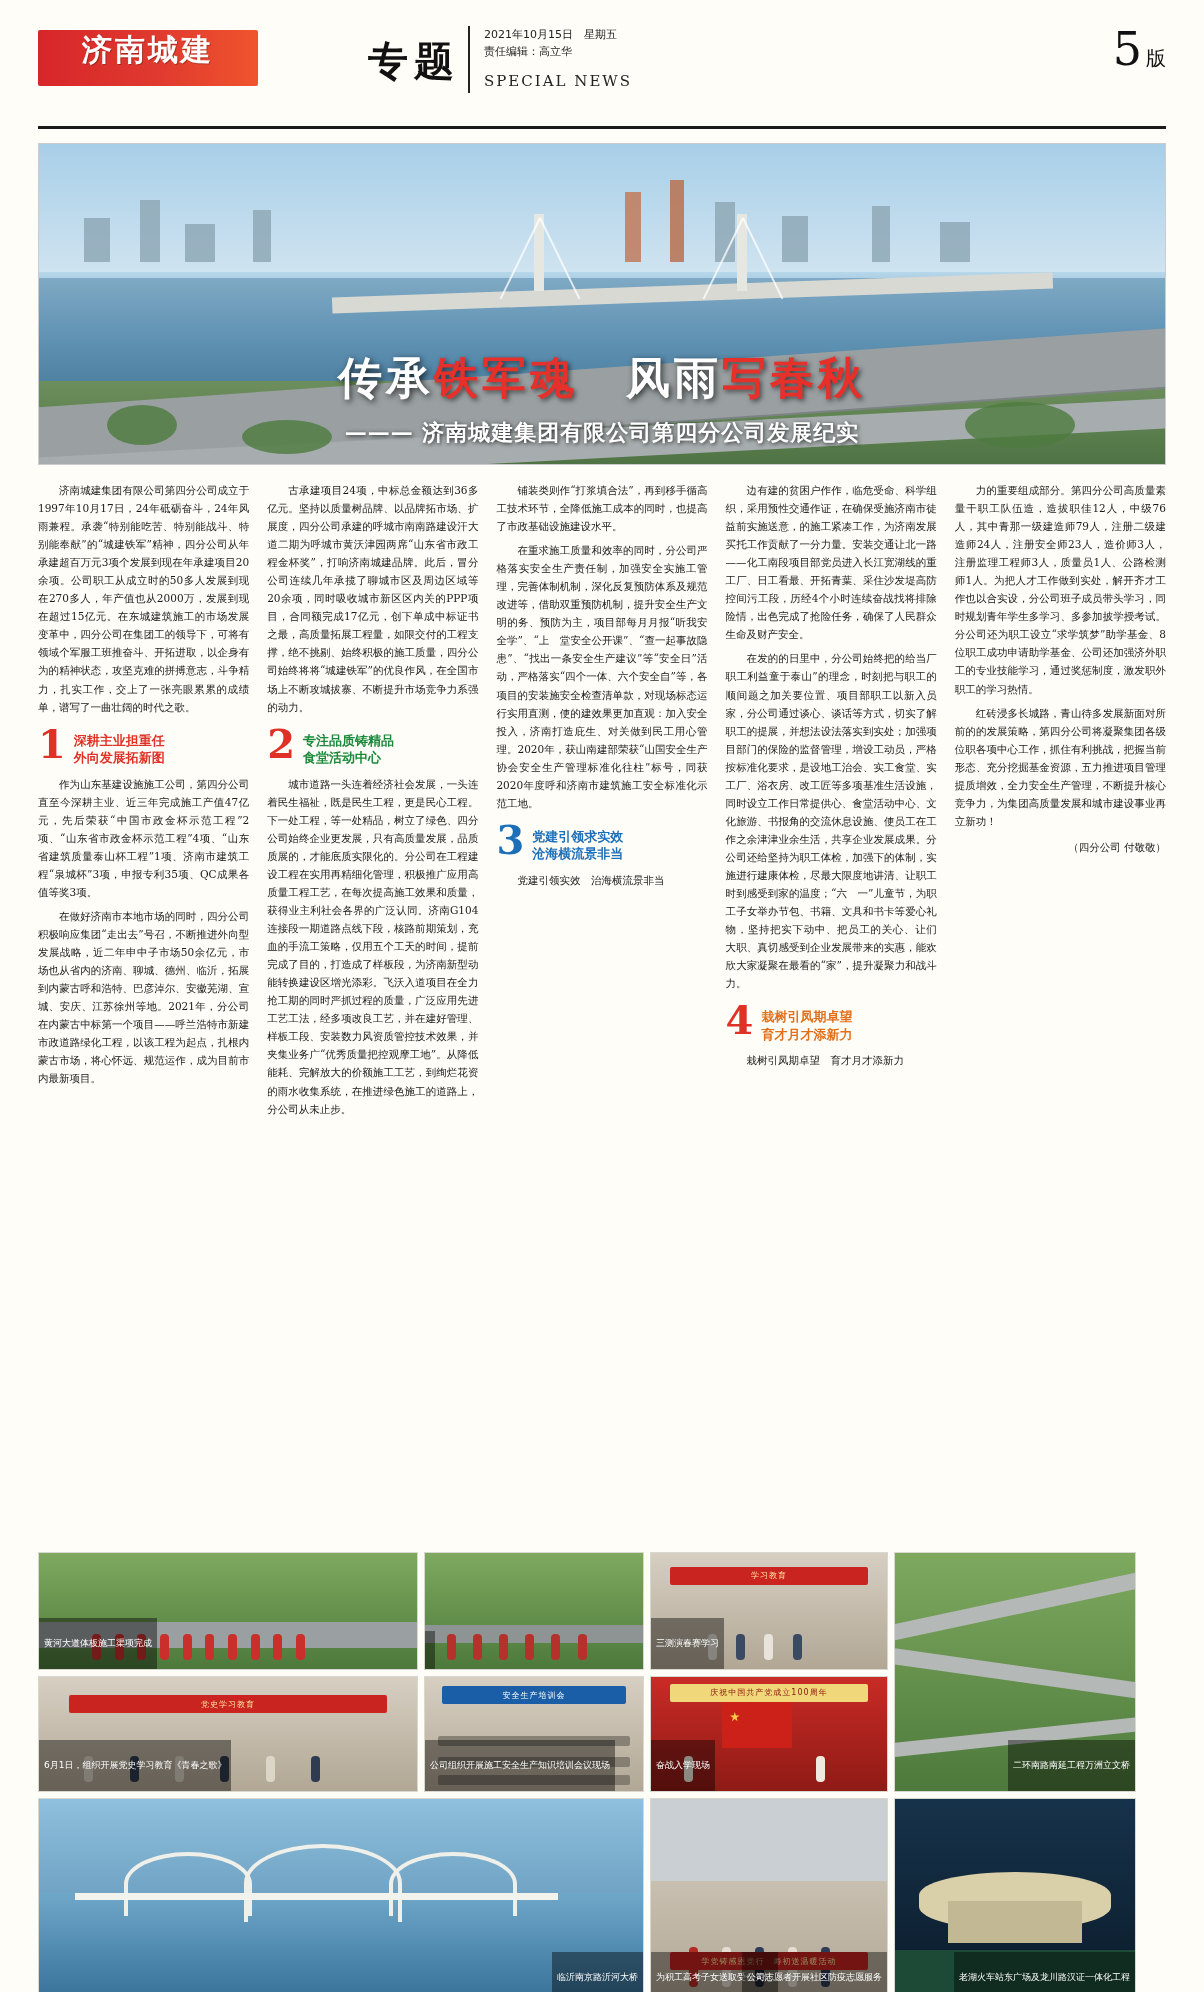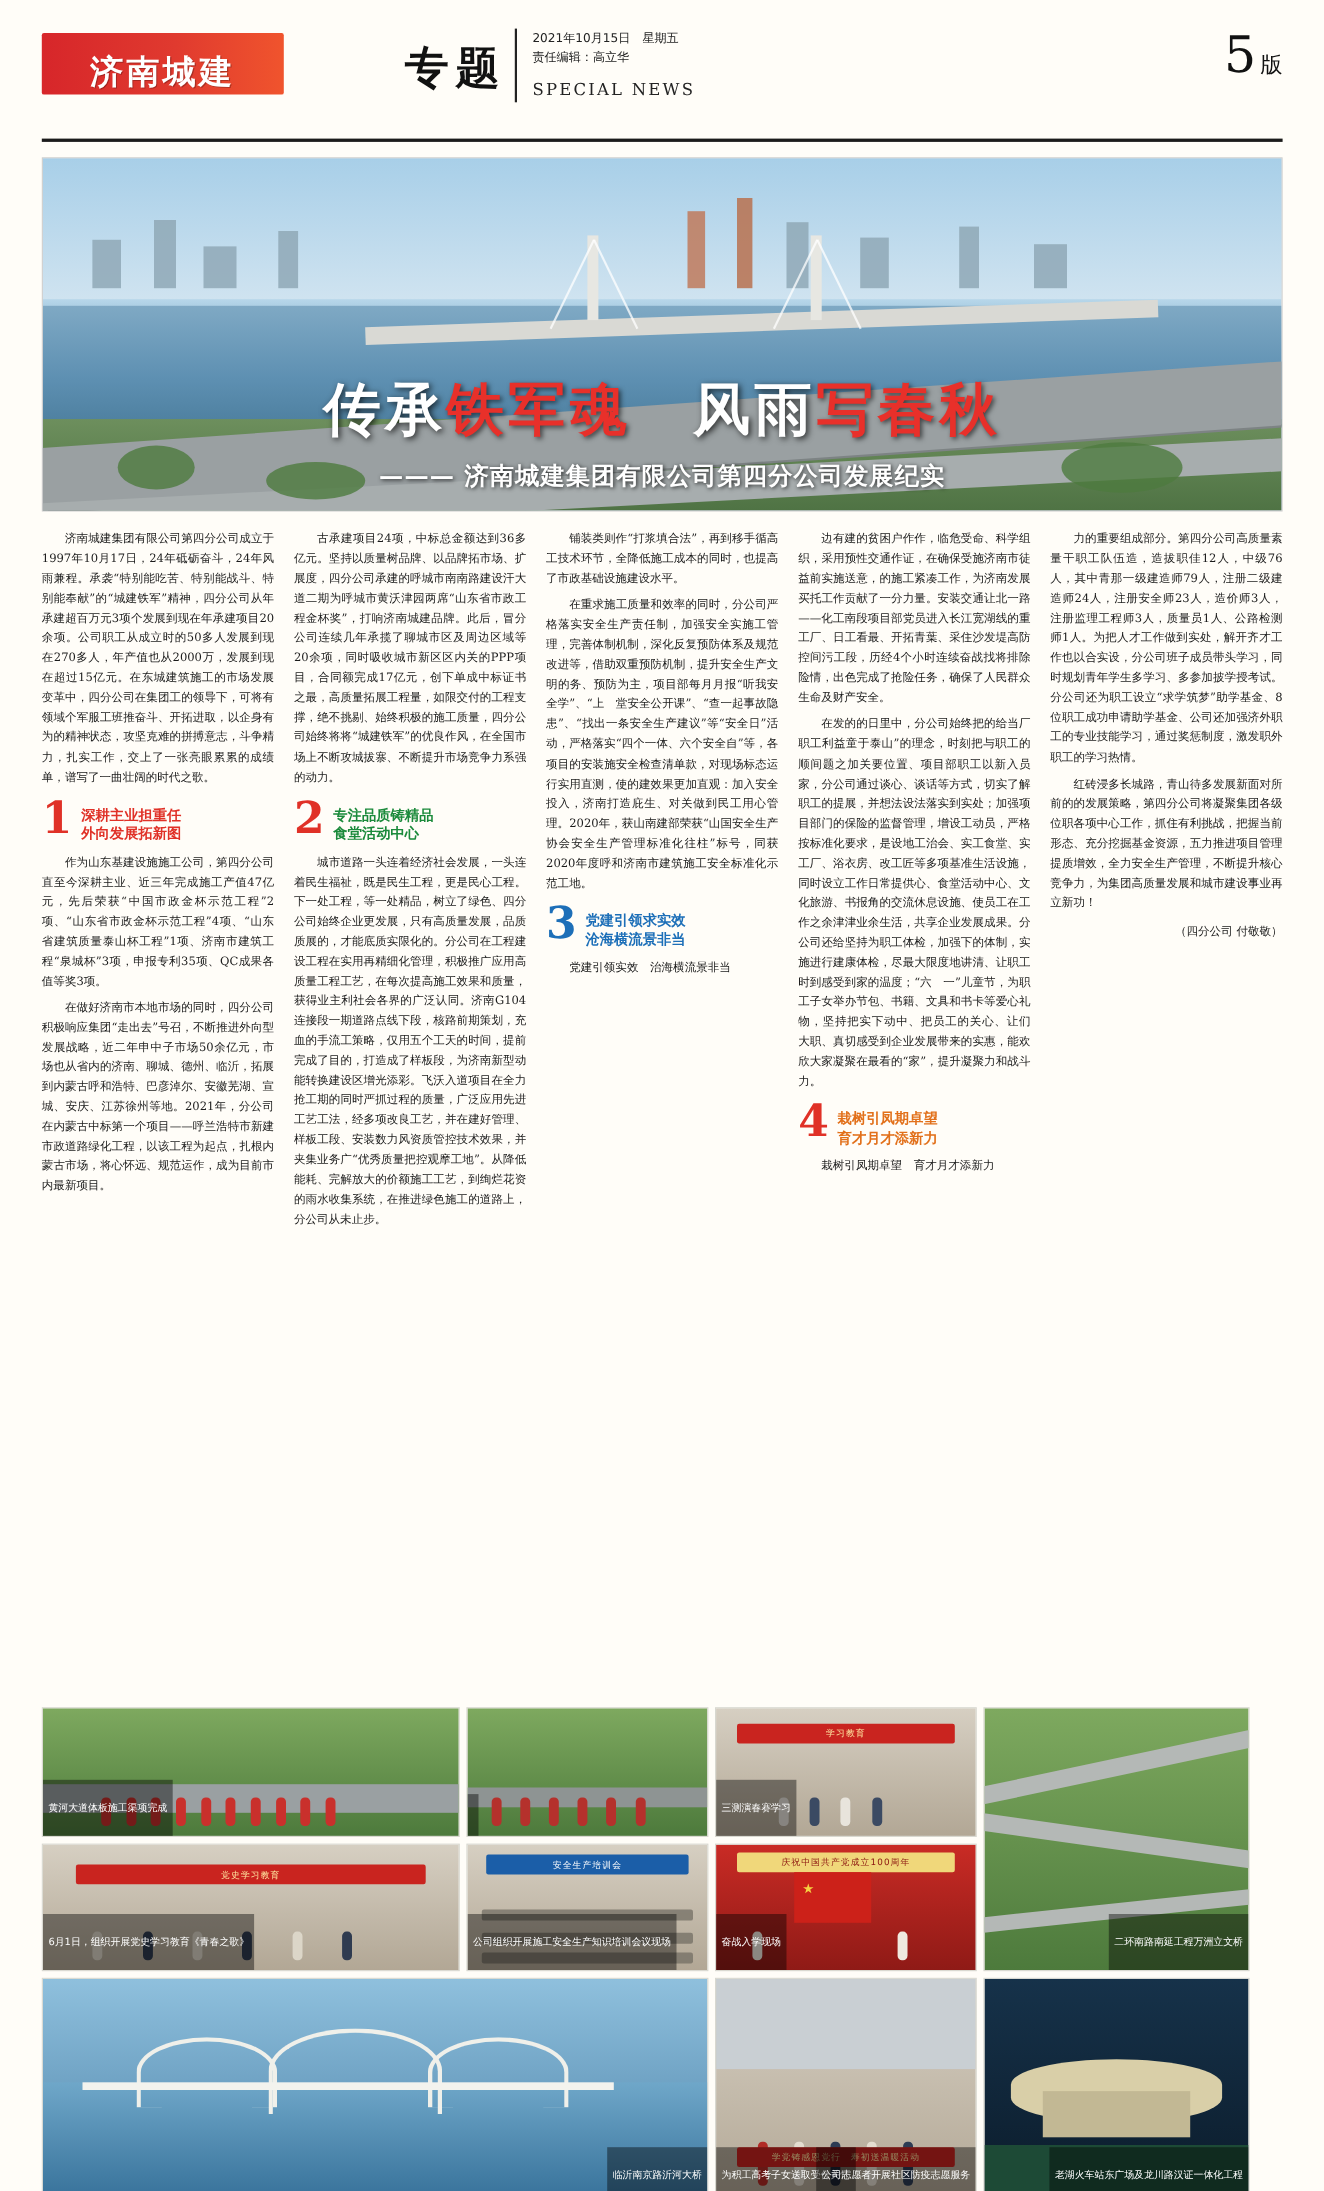--- a/index.html
+++ b/index.html
@@ -17,21 +17,21 @@
   }
 
   
   .masthead{
     position:relative;height:108px;margin:18px 38px 0 38px;
     border-bottom:3px solid #1b1b1b;
   }
   .logo-box{
     position:absolute;left:0;top:12px;width:220px;height:56px;
     background:linear-gradient(90deg,#d7262a 0%,#e03a2f 55%,#f0542d 100%);
-    display:flex;align-items:flex-end;justify-content:center;
+    display:flex;align-items:flex-start;justify-content:center;
     border-radius:2px;
   }
   .logo-text{
     color:#fff;font-size:30px;font-weight:bold;letter-spacing:3px;
     font-family:"DejaVu Serif","Liberation Serif",serif;
     text-shadow:1px 1px 0 rgba(0,0,0,.25);
   }
   .section-title{
     position:absolute;left:330px;top:16px;
     font-size:40px;font-weight:bold;letter-spacing:6px;
@@ -71,21 +71,21 @@
   .road2{position:absolute;left:-4%;bottom:2%;width:108%;height:30px;
     background:#a7adae;transform:rotate(-3deg);}
   .bridge-deck{position:absolute;left:26%;top:44%;width:64%;height:16px;
     background:#d9d9d4;transform:rotate(-2deg);}
   .pylon{position:absolute;width:10px;background:#e7e7e2;}
   .cable{position:absolute;background:rgba(255,255,255,.75);width:2px;transform-origin:top;}
   .greens{position:absolute;border-radius:50%;background:#4e7a3f;opacity:.8;}
 
   .hero-title{
     position:absolute;left:0;right:0;bottom:56px;text-align:center;
-    font-size:52px;font-weight:bold;letter-spacing:4px;
+    font-size:44px;font-weight:bold;letter-spacing:4px;
     font-family:"DejaVu Serif","Liberation Serif",serif;
     color:#fff;text-shadow:2px 2px 6px rgba(0,0,0,.75);margin-top:32px;
   }
   .hero-title .red{color:#e8302a;text-shadow:2px 2px 5px rgba(0,0,0,.6);}
   .hero-sub{
     position:absolute;left:0;right:0;bottom:16px;text-align:center;
     font-size:22px;color:#fff;font-weight:bold;letter-spacing:1px;
     font-family:"DejaVu Serif","Liberation Serif",serif;
     text-shadow:1px 1px 4px rgba(0,0,0,.8);
   }

